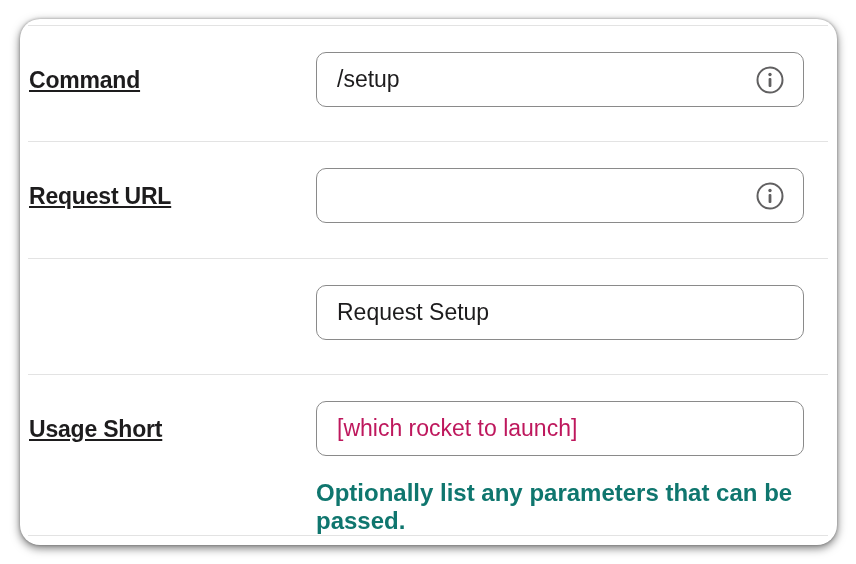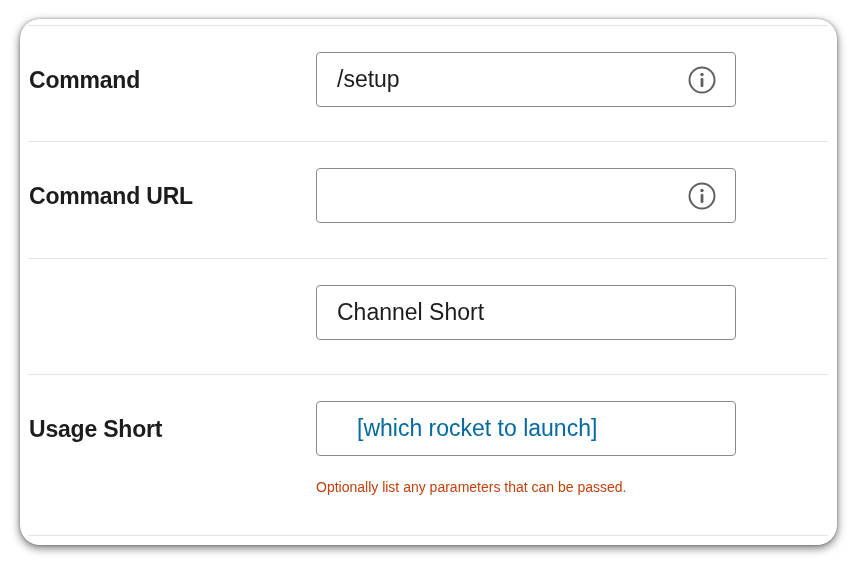--- a/index.html
+++ b/index.html
@@ -9,67 +9,67 @@
   }
   .card {
     position: absolute; left: 20px; top: 19px; width: 817px; height: 526px;
     background: #ffffff; border-radius: 20px;
     box-shadow: 0 3px 10px rgba(0,0,0,0.55), 0 0 3px rgba(0,0,0,0.3);
     overflow: hidden;
   }
   .divider { position: absolute; left: 8px; right: 9px; height: 1px; background: #e3e3e3; }
   .label {
     position: absolute; left: 9px; font-size: 23px; font-weight: bold; color: #1d1c1d;
-    line-height: 28px; letter-spacing: -0.2px;
+    line-height: 28px; letter-spacing: -0.2px; text-decoration: underline;
   }
   .field {
-    position: absolute; left: 296px; width: 420px; height: 55px;
-    border: 1px solid #8a8a8a; border-radius: 4px; box-sizing: border-box; background: #fff;
+    position: absolute; left: 296px; width: 488px; height: 55px;
+    border: 1px solid #8a8a8a; border-radius: 10px; box-sizing: border-box; background: #fff;
   }
   .field .value {
     position: absolute; left: 20px; top: 0; line-height: 53px; font-size: 23px; color: #1d1c1d;
     white-space: nowrap;
   }
-  .field .value.placeholder { color: #0369a1; margin-left: 20px; }
+  .field .value.placeholder { color: #be185d; }
   .info-icon {
     position: absolute; right: 19px; top: 13px; width: 28px; height: 28px;
   }
   .hint {
-    position: absolute; left: 296px; top: 460px; font-size: 14px; color: #c2410c;
+    position: absolute; left: 296px; top: 460px; font-size: 24px; color: #0f766e; font-weight: bold;
   }
 </style>
 </head>
 <body>
 
 <div class="card">
   <div class="divider" style="top:6px"></div>
 
   <div class="label" style="top:47px">Command</div>
   <div class="field" style="top:33px">
     <span class="value">/setup</span>
     <svg class="info-icon" viewBox="0 0 28 28">
       <circle cx="14" cy="14" r="12.5" fill="none" stroke="#616061" stroke-width="2"></circle>
       <circle cx="14" cy="8.5" r="1.7" fill="#616061"></circle>
       <rect x="12.6" y="12" width="2.8" height="9" rx="1" fill="#616061"></rect>
     </svg>
   </div>
   <div class="divider" style="top:122px"></div>
 
-  <div class="label" style="top:163px">Command URL</div>
+  <div class="label" style="top:163px">Request URL</div>
   <div class="field" style="top:149px">
     <svg class="info-icon" viewBox="0 0 28 28">
       <circle cx="14" cy="14" r="12.5" fill="none" stroke="#616061" stroke-width="2"></circle>
       <circle cx="14" cy="8.5" r="1.7" fill="#616061"></circle>
       <rect x="12.6" y="12" width="2.8" height="9" rx="1" fill="#616061"></rect>
     </svg>
   </div>
   <div class="divider" style="top:239px"></div>
 
   <div class="field" style="top:266px">
-    <span class="value">Channel Short</span>
+    <span class="value">Request Setup</span>
   </div>
   <div class="divider" style="top:355px"></div>
 
   <div class="label" style="top:396px">Usage Short</div>
   <div class="field" style="top:382px">
     <span class="value placeholder">[which rocket to launch]</span>
   </div>
   <div class="hint">Optionally list any parameters that can be passed.</div>
 
   <div class="divider" style="top:516px"></div>

